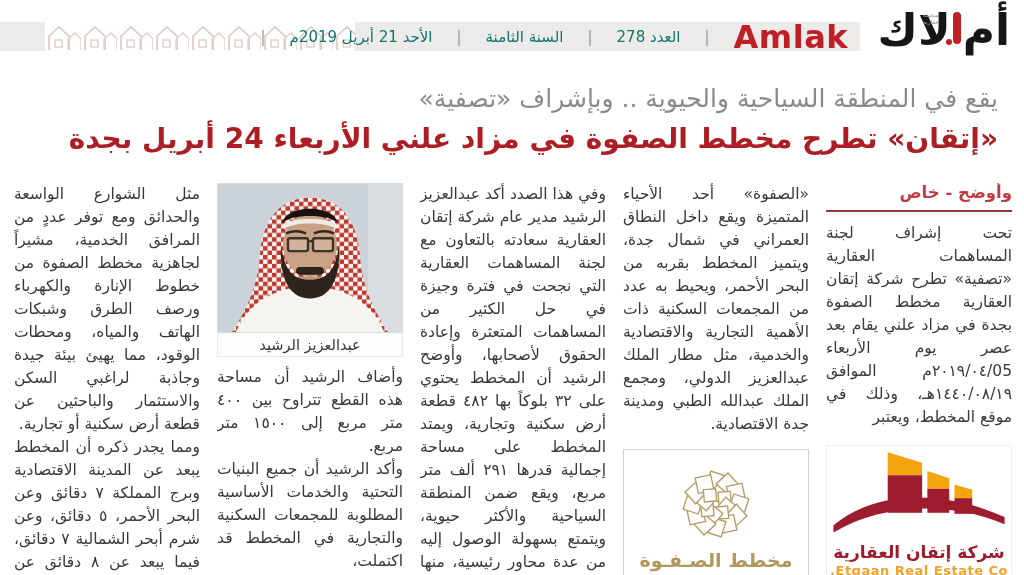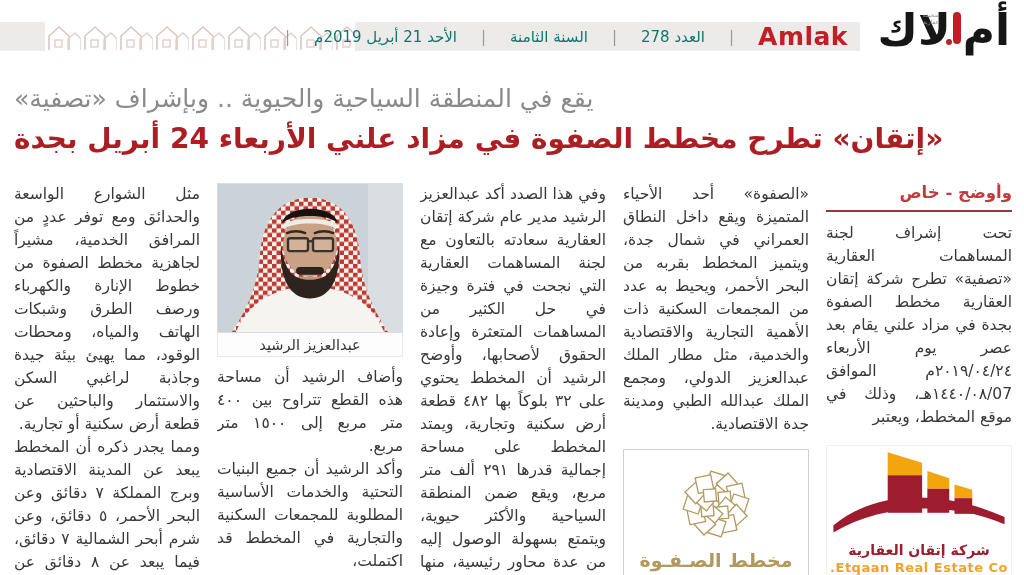--- a/index.html
+++ b/index.html
@@ -5,36 +5,36 @@
   html,body{margin:0;padding:0;background:#ffffff;}
   body{width:1024px;height:575px;position:relative;overflow:hidden;
        font-family:"DejaVu Sans","Liberation Sans",sans-serif;color:#383838;}
 
   
   .band{position:absolute;top:22px;height:29px;}
   .band-gray-left{left:0;width:45px;background:#ecebe9;}
   .band-pattern{left:45px;width:310px;background:#ffffff;display:flex;align-items:flex-end;}
   .band-main{left:355px;width:505px;background:#ecebe9;display:flex;flex-direction:row;
              direction:rtl;align-items:center;gap:24px;padding:0 12px;box-sizing:border-box;}
-  .brand-latin{color:#c11f26;font-weight:bold;font-size:25px;letter-spacing:.5px;line-height:1;}
+  .brand-latin{color:#c11f26;font-weight:bold;font-size:32px;letter-spacing:.5px;line-height:1;}
   .band-sep{color:#9a9a9a;font-size:15px;}
   .band-item{color:#0f766e;font-size:15px;white-space:nowrap;}
 
   .brand-ar{position:absolute;top:2px;right:14px;height:56px;direction:rtl;
             display:flex;align-items:center;}
   .brand-ar-text{font-size:44px;font-weight:bold;color:#161616;line-height:56px;display:flex;align-items:center;}
   .brand-bar{display:inline-block;width:8px;height:32px;background:#c11f26;border-radius:4px;
              margin:0 2px 4px 2px;position:relative;}
   .brand-bar::after{content:"";position:absolute;left:-7px;bottom:-1px;width:6px;height:6px;
              border-radius:50%;background:#c11f26;}
   .brand-tagline{position:absolute;top:9px;right:64px;font-size:6px;color:#8f8f8f;width:30px;
              text-align:center;line-height:1.2;}
 
   
-  .headline{position:absolute;top:84px;right:2px;left:14px;direction:rtl;text-align:left;}
+  .headline{position:absolute;top:84px;right:26px;left:14px;direction:rtl;text-align:right;}
   .kicker{font-size:25px;color:#8a8a8a;font-weight:500;line-height:1.2;}
   .title{font-size:28px;color:#ad1e24;font-weight:bold;line-height:1.3;margin-top:7px;}
 
   
   .columns{position:absolute;top:183px;right:12px;left:12px;height:392px;overflow:hidden;
            display:flex;direction:rtl;gap:17px;}
   .col{flex:0 0 auto;width:186px;overflow:hidden;}
   .col-text{font-size:15.5px;line-height:23px;text-align:justify;color:#383838;white-space:pre-line;}
   .byline{color:#c03a3f;font-weight:bold;font-size:16.5px;}
   .byline-rule{border-bottom:2.5px solid #8e3a42;margin:8px 0 10px 0;}
@@ -51,21 +51,21 @@
   .alsafwa-box{margin-top:13px;border:1px solid #d2cfcf;background:#fff;height:150px;
                display:flex;flex-direction:column;align-items:center;justify-content:center;
                gap:3px;box-sizing:border-box;}
   .alsafwa-ar{color:#b3985e;font-weight:bold;font-size:19px;line-height:1;}
   .alsafwa-en{color:#4c4a42;font-size:12.5px;font-weight:bold;letter-spacing:1px;
               font-family:"DejaVu Serif","Liberation Serif",serif;}
 
   
   .etqaan-box{margin-top:16px;height:150px;display:flex;flex-direction:column;align-items:center;
               justify-content:flex-start;border:1px solid #f1efef;box-sizing:border-box;}
-  .etqaan-ar{color:#9d1c2e;font-weight:bold;font-size:14px;line-height:1.25;}
+  .etqaan-ar{color:#9d1c2e;font-weight:bold;font-size:17px;line-height:1.25;}
   .etqaan-en{color:#efa22c;font-weight:bold;font-size:13px;letter-spacing:.5px;}
 </style>
 </head>
 <body>
 
 <div class="band band-gray-left"></div>
 
 <div class="band band-pattern">
   <svg width="310" height="29">
     <defs>
@@ -102,21 +102,21 @@
 <div class="headline">
   <div class="kicker">يقع في المنطقة السياحية والحيوية .. وبإشراف «تصفية»</div>
   <div class="title">«إتقان» تطرح مخطط الصفوة في مزاد علني الأربعاء 24 أبريل بجدة</div>
 </div>
 
 <div class="columns">
 
   <div class="col">
     <div class="byline">وأوضح - خاص</div>
     <div class="byline-rule"></div>
-    <div class="col-text">تحت إشراف لجنة المساهمات العقارية «تصفية» تطرح شركة إتقان العقارية مخطط الصفوة بجدة في مزاد علني يقام بعد عصر يوم الأربعاء ٢٠١٩/٠٤/٢٤م الموافق ١٤٤٠/٠٨/07هـ، وذلك في موقع المخطط، ويعتبر</div>
+    <div class="col-text">تحت إشراف لجنة المساهمات العقارية «تصفية» تطرح شركة إتقان العقارية مخطط الصفوة بجدة في مزاد علني يقام بعد عصر يوم الأربعاء ٢٠١٩/٠٤/05م الموافق ١٤٤٠/٠٨/١٩هـ، وذلك في موقع المخطط، ويعتبر</div>
     <div class="etqaan-box">
       <svg viewBox="0 0 170 92" width="178" height="96">
         <path d="M3 76 C 44 42 108 42 167 68 L167 75 C 112 52 48 56 3 83 Z" fill="#9d1c2e"></path>
         <polygon points="55,6 88,16 88,28 55,28" fill="#f2a50f"></polygon>
         <rect x="55" y="28" width="33" height="36" fill="#9d1c2e"></rect>
         <polygon points="93,24 114,31 114,41 93,41" fill="#f2a50f"></polygon>
         <rect x="93" y="41" width="21" height="23" fill="#9d1c2e"></rect>
         <polygon points="119,37 136,42 136,50 119,50" fill="#f2a50f"></polygon>
         <rect x="119" y="50" width="17" height="15" fill="#9d1c2e"></rect>
       </svg>

